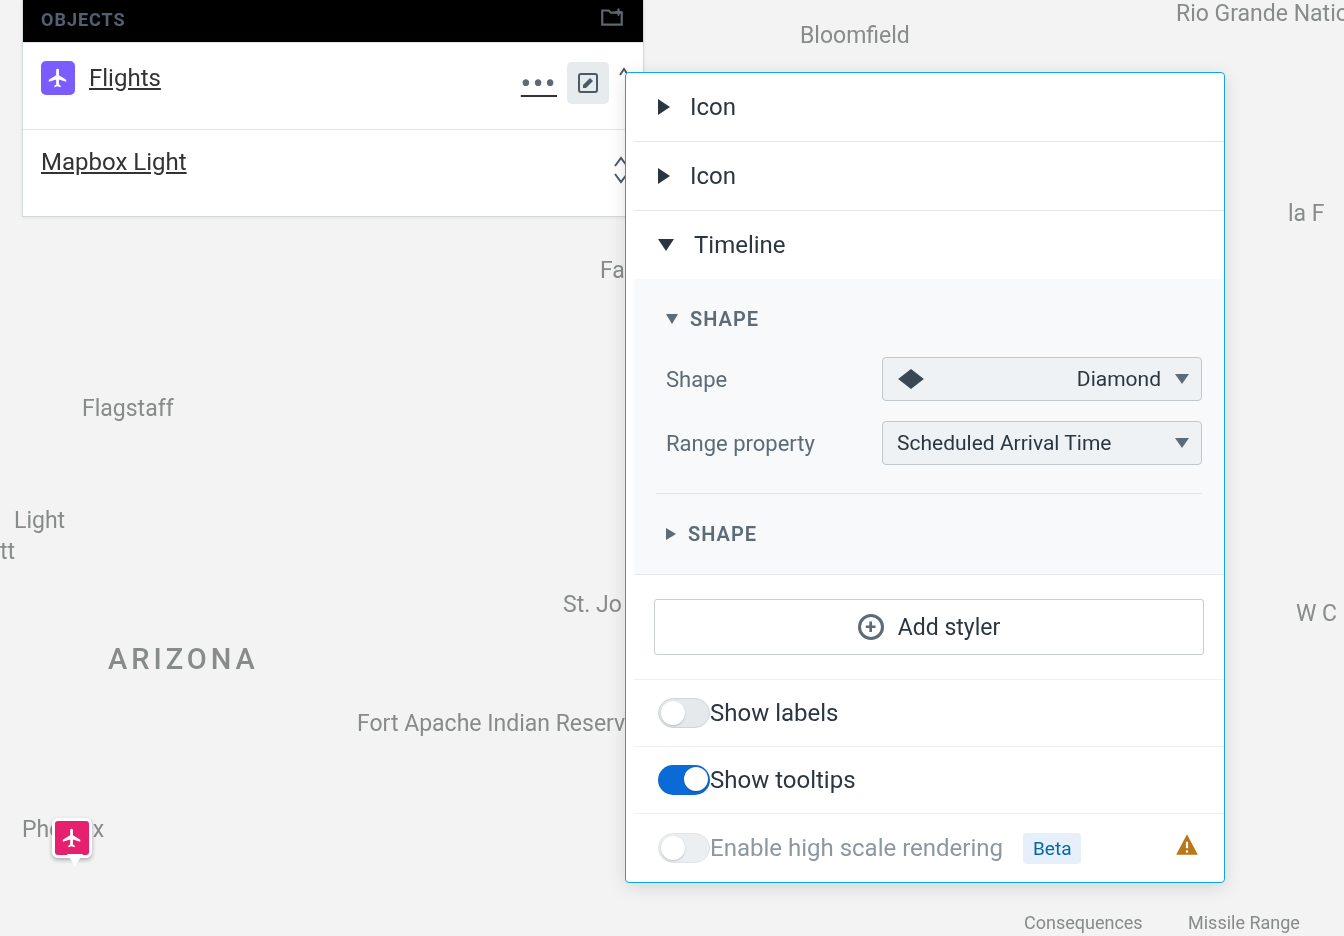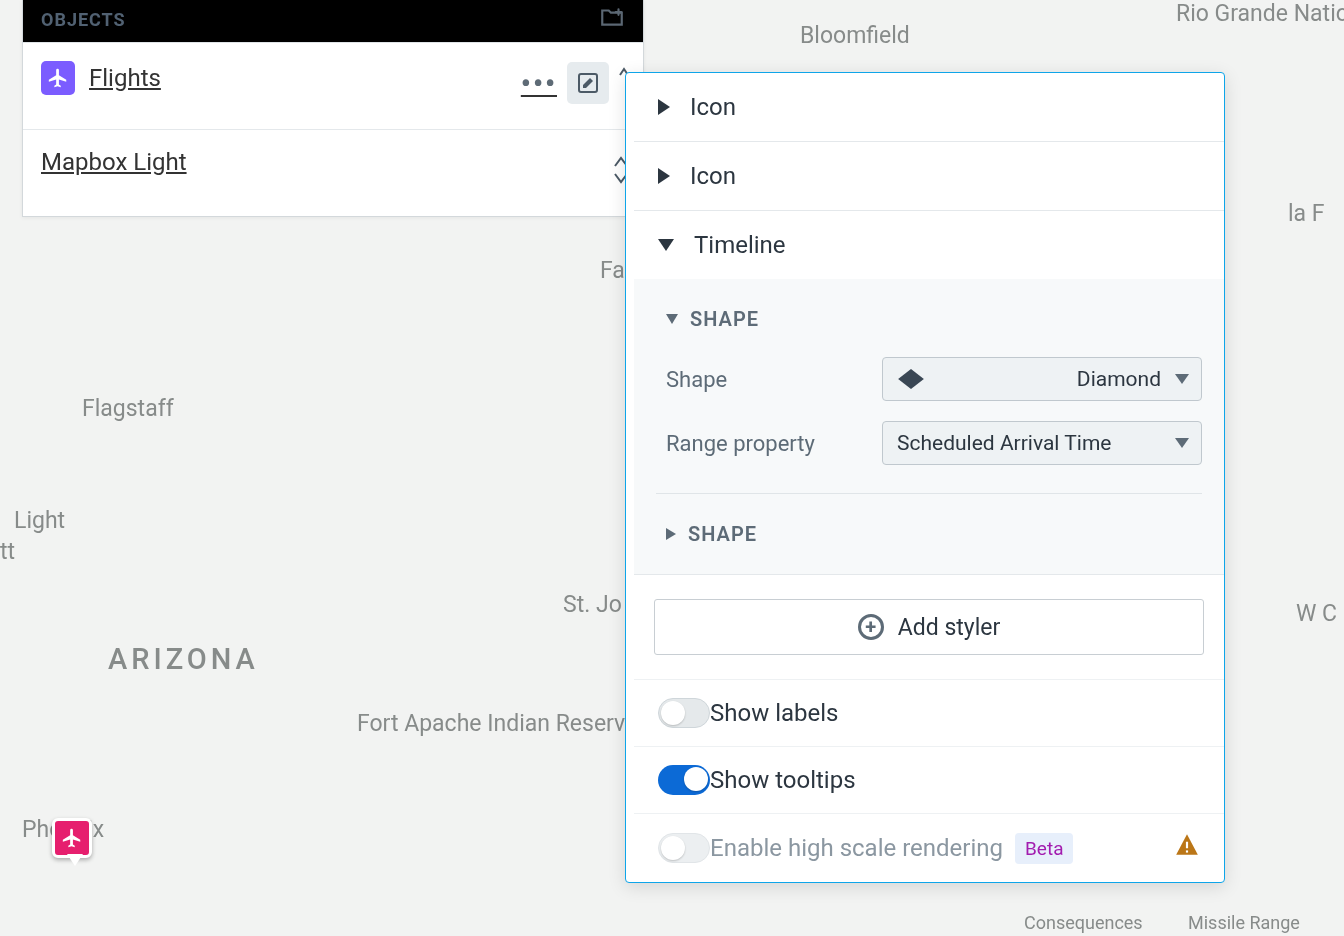--- a/index.html
+++ b/index.html
@@ -91,21 +91,21 @@
   .toggle-row.muted { color:#8b97a1;}
   .toggle { width:52px;height:30px;border-radius:30px;position:relative;}
   .toggle.off { background:#e5e9eb; border:1px solid #cfd6da;}
   .toggle.on  { background:#0c6ad6;}
   .toggle.disabled { background:#eceff1; border:1px solid #e1e5e8;}
   .knob { width:24px;height:24px;border-radius:50%;background:#fff;position:absolute;top:2px;
     box-shadow:0 1px 2px rgba(0,0,0,.2);}
   .toggle.off .knob{left:2px;}
   .toggle.on  .knob{left:26px;}
   .toggle.disabled .knob{left:2px;}
-  .beta-badge { background:#e7effb; color:#a21caf; font-size:19px; padding:4px 10px; border-radius:4px; margin-left:12px;}
+  .beta-badge { background:#e7effb; color:#0369a1; font-size:19px; padding:4px 10px; border-radius:4px; margin-left:20px;}
   .warn-icon { margin-left:auto; color:#bb7617; }
 
   
   .map-pin {
     position:absolute; left:52px; top:818px; width:40px;height:40px;
     background:#e61f6e; border:3px solid #fff; border-radius:6px;
     display:flex;align-items:center;justify-content:center;color:#fff;
     box-shadow:0 2px 4px rgba(0,0,0,.3);
   }
   .map-pin:after{content:"";position:absolute;bottom:-11px;left:12px;

